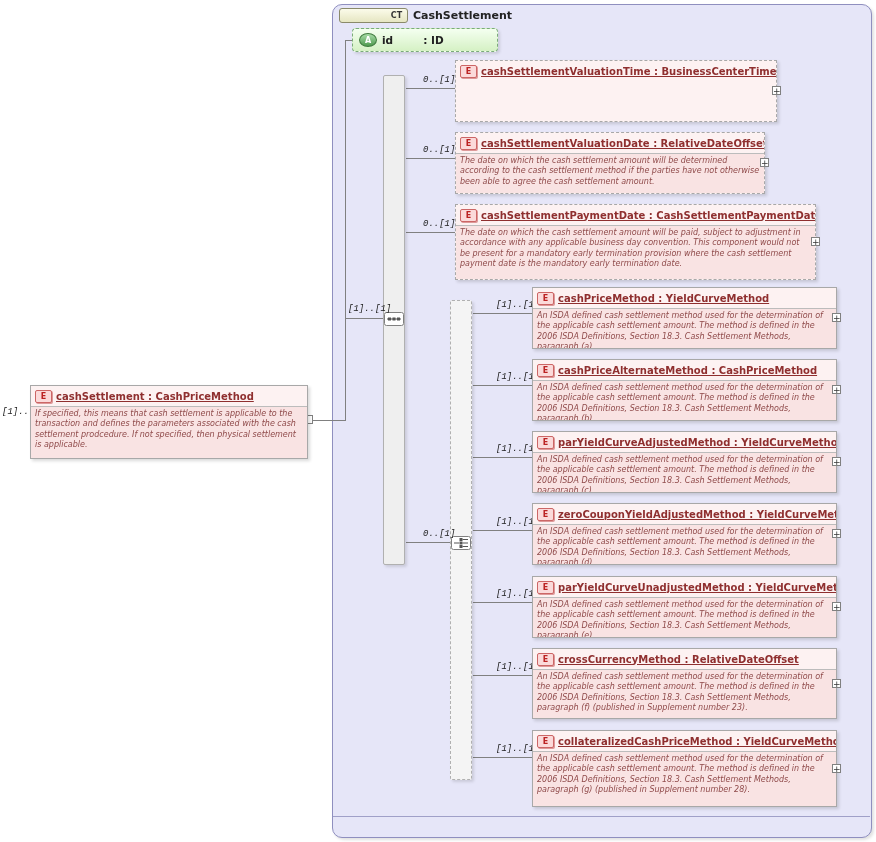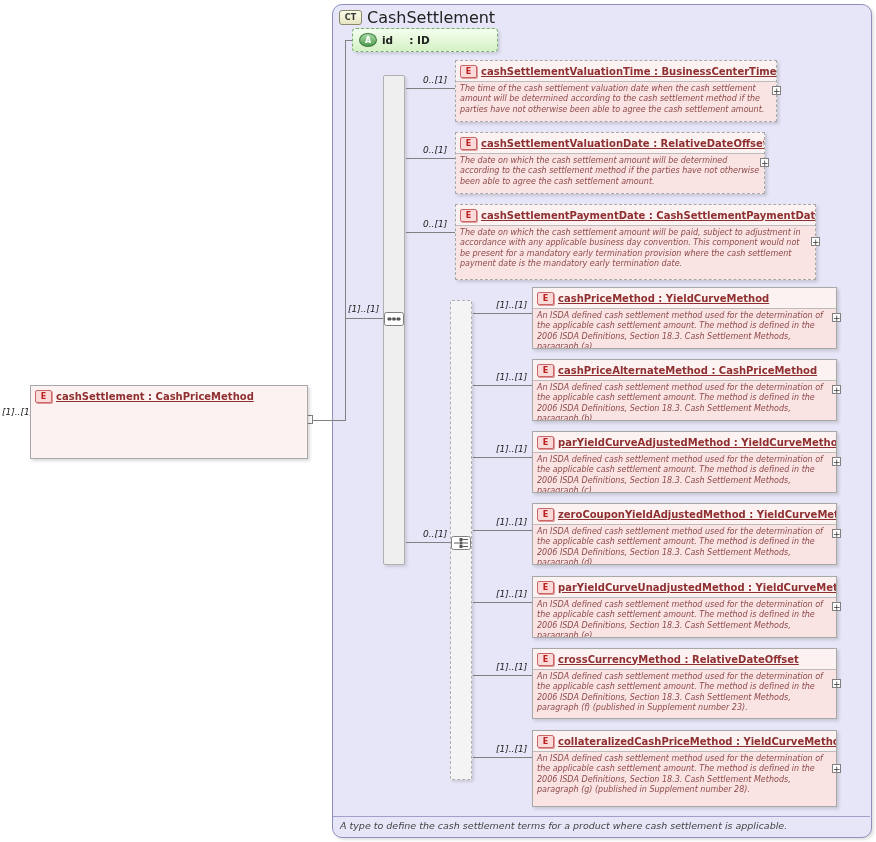--- a/index.html
+++ b/index.html
@@ -11,53 +11,53 @@
   
   .ct-box {
     position:absolute; left:332px; top:4px; width:538px; height:832px;
     background:#e6e6f8; border:1px solid #8f8fbf; border-radius:10px;
     box-shadow:2px 2px 3px rgba(0,0,0,.12);
   }
   .ct-header { position:absolute; left:339px; top:8px; display:flex; align-items:center; gap:5px; }
   .badge-ct {
     width:21px; height:13px; border:1px solid #8a8a6a; border-radius:3px;
     background:linear-gradient(#fbfbea,#e6e6c2); color:#333; font-size:8px; font-weight:bold;
-    display:flex; align-items:center; justify-content:center;
-  }
-  .ct-title { font-size:16px; font-weight:normal; color:#222; }
+    display:flex; align-items:center; justify-content:center;padding-left:46px;
+  }
+  .ct-title { font-size:11px; font-weight:bold; color:#222; }
   .ct-footer-line { position:absolute; left:333px; top:816px; width:537px; height:1px; background:#a0a0c8; }
   .ct-footer {
     position:absolute; left:340px; top:820px; width:525px;
     font-size:9.5px; font-style:italic; color:#444;
   }
   
   .attr-box {
     position:absolute; left:352px; top:28px; width:146px; height:24px;
     border:1px dashed #7aab7a; border-radius:4px;
     background:linear-gradient(#f4fff0,#d5f1c4);
     display:flex; align-items:center; padding:0 6px; box-sizing:border-box;
     box-shadow:2px 2px 3px rgba(0,0,0,.12);
   }
   .badge-a {
     width:16px; height:12px; border-radius:50%;
     background:linear-gradient(#a8dca8,#4e9a4e); border:1px solid #3d7a3d;
     color:#fff; font-size:8px; font-weight:bold;
     display:flex; align-items:center; justify-content:center; flex:0 0 auto;
   }
   .attr-name { font-size:10.5px; font-weight:bold; color:#222; margin-left:5px; }
-  .attr-type { font-size:10.5px; font-weight:bold; color:#222; margin-left:16px; }
+  .attr-type { font-size:10.5px; font-weight:bold; color:#222; margin-left:30px; }
   
   .hline { position:absolute; height:1px; background:#808080; }
   .vline { position:absolute; width:1px;  background:#808080; }
   .conn-square {
     position:absolute; left:304px; top:415px; width:9px; height:9px;
     background:#fff; border:1px solid #808080; box-sizing:border-box;
   }
   
-  .card { position:absolute; font-size:9px; font-style:italic; color:#222; white-space:nowrap; }
+  .card { position:absolute; font-size:9px; font-style:italic; color:#222; white-space:nowrap;font-family:Liberation Mono, monospace; }
   
   .model-bar {
     position:absolute; width:22px; background:#efefef; border:1px solid #b0b0b0;
     border-radius:2px; box-sizing:border-box; box-shadow:2px 2px 3px rgba(0,0,0,.12);
   }
   .model-bar.dashed { border-style:dashed; background:#f4f4f4; }
   .comp-icon { position:absolute; width:20px; height:14px; }
   
   .elem {
     position:absolute; border:1px solid #a8a8a8; background:#fdf2f2;
@@ -91,21 +91,20 @@
 <body>
 
 <div class="canvas">
 
   <div class="ct-box"></div>
   <div class="ct-header">
     <span class="badge-ct">CT</span>
     <span class="ct-title">CashSettlement</span>
   </div>
   <div class="ct-footer-line"></div>
-  <div class="ct-footer">A type to define the cash settlement terms for a product where cash settlement is applicable.</div>
 
   <div class="vline" style="left:345px;top:40px;height:380px"></div>
   <div class="hline" style="left:345px;top:40px;width:8px"></div>
   <div class="hline" style="left:346px;top:318px;width:37px"></div>
   <div class="hline" style="left:313px;top:420px;width:33px"></div>
   <div class="hline" style="left:406px;top:88px;width:49px"></div>
   <div class="hline" style="left:406px;top:158px;width:49px"></div>
   <div class="hline" style="left:406px;top:232px;width:49px"></div>
   <div class="hline" style="left:406px;top:542px;width:44px"></div>
   <div class="hline" style="left:473px;top:313px;width:59px"></div>
@@ -122,20 +121,21 @@
     <span class="attr-name">id</span>
     <span class="attr-type">: ID</span>
   </div>
 
   <span class="card" style="left:2px;top:407px">[1]..[1]</span>
   <div class="elem" style="left:30px;top:385px;width:278px;height:74px">
     <div class="elem-header">
       <span class="badge-e">E</span>
       <span class="elem-title">cashSettlement : CashPriceMethod</span>
     </div>
+    <div class="elem-doc">If specified, this means that cash settlement is applicable to the transaction and defines the parameters associated with the cash settlement prodcedure. If not specified, then physical settlement is applicable.</div>
   </div>
 
   <div class="model-bar" style="left:383px;top:75px;height:490px"></div>
   <span class="comp-icon" style="left:384px;top:311px">
     <svg width="20" height="14" viewBox="0 0 20 14">
       <rect x="0.5" y="0.5" width="19" height="13" rx="2" fill="#ffffff" stroke="#808080"></rect>
       <line x1="3" y1="7" x2="17" y2="7" stroke="#555555"></line>
       <rect x="4" y="5.5" width="3" height="3" fill="#555555"></rect>
       <rect x="8.5" y="5.5" width="3" height="3" fill="#555555"></rect>
       <rect x="13" y="5.5" width="3" height="3" fill="#555555"></rect>
@@ -157,21 +157,20 @@
     </svg>
   </span>
   <span class="card" style="left:423px;top:529px">0..[1]</span>
 
   <span class="card" style="left:423px;top:75px">0..[1]</span>
   <div class="elem dashed" style="left:455px;top:60px;width:322px;height:62px">
     <div class="elem-header">
       <span class="badge-e">E</span>
       <span class="elem-title">cashSettlementValuationTime : BusinessCenterTime</span>
     </div>
-    <div class="elem-doc">The time of the cash settlement valuation date when the cash settlement amount will be determined according to the cash settlement method if the parties have not otherwise been able to agree the cash settlement amount.</div>
     <span class="plus-btn">+</span>
   </div>
 
   <span class="card" style="left:423px;top:145px">0..[1]</span>
   <div class="elem dashed" style="left:455px;top:132px;width:310px;height:62px">
     <div class="elem-header">
       <span class="badge-e">E</span>
       <span class="elem-title">cashSettlementValuationDate : RelativeDateOffset</span>
     </div>
     <div class="elem-doc">The date on which the cash settlement amount will be determined according to the cash settlement method if the parties have not otherwise been able to agree the cash settlement amount.</div>

